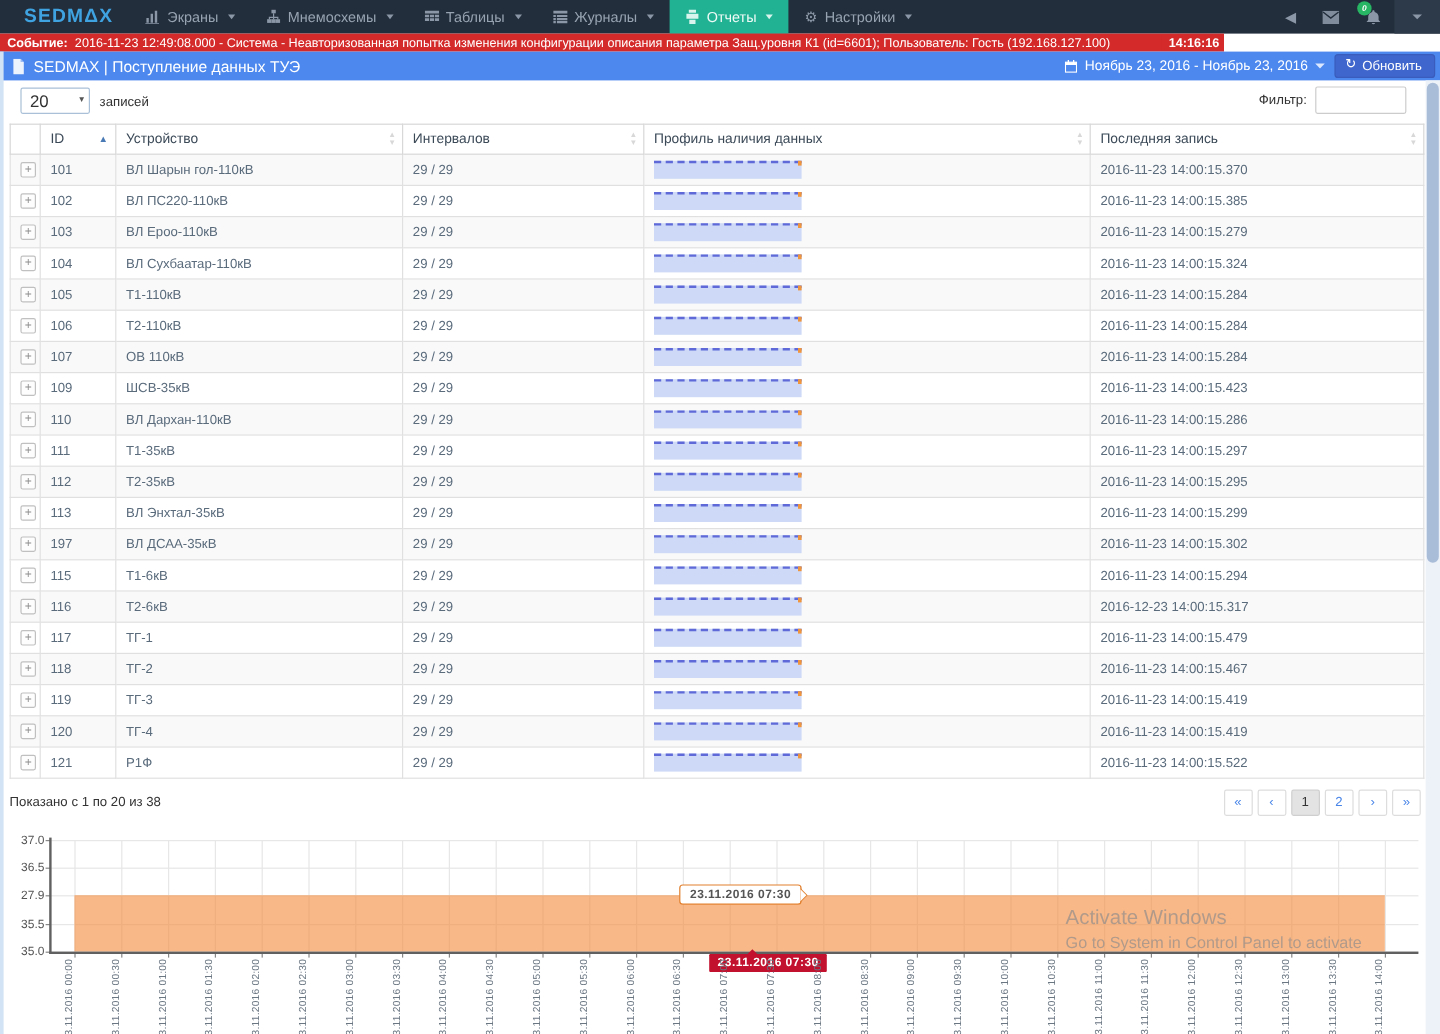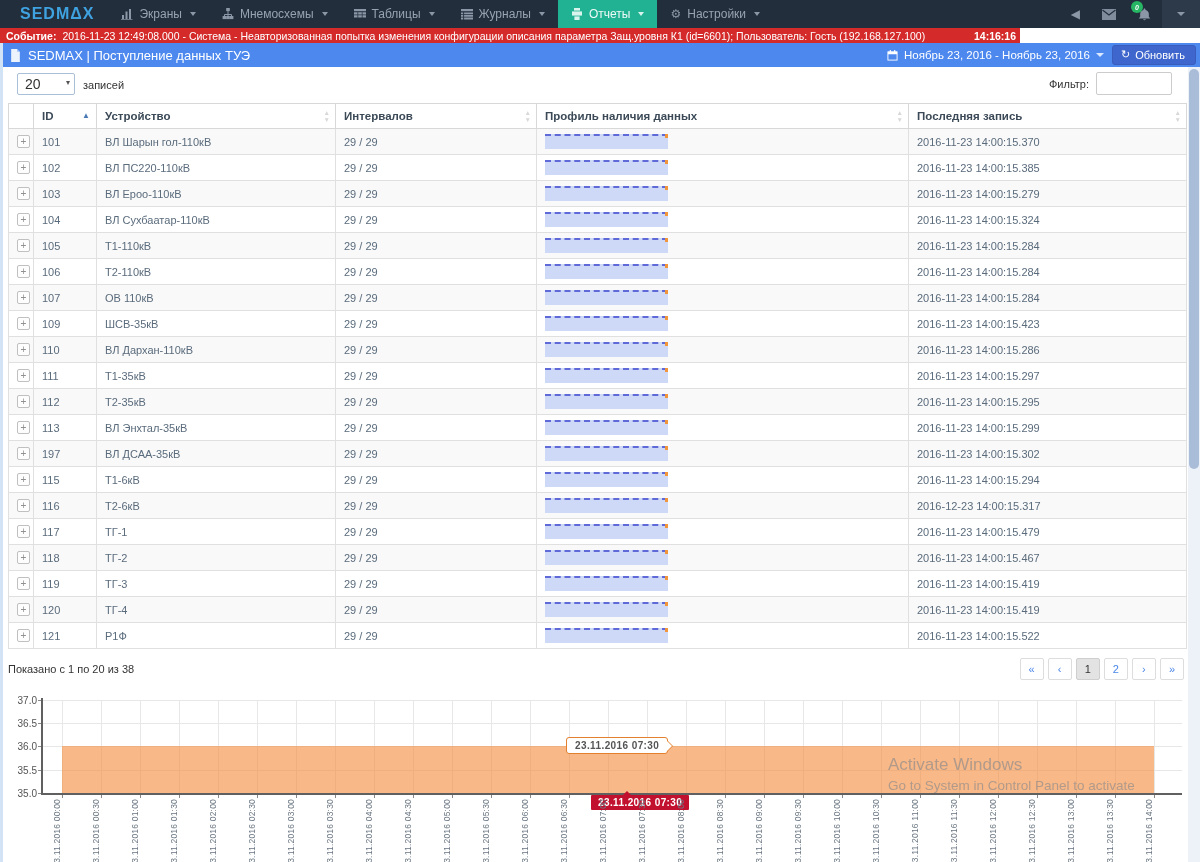--- a/index.html
+++ b/index.html
@@ -59,21 +59,21 @@
     font-size:14px; color:#333; padding:0 16px 0 7px; appearance:none; -webkit-appearance:none; font-family:inherit; }
   .sel-wrap::after { content:"▾"; position:absolute; right:5px; top:5px; font-size:8px; color:#555; pointer-events:none; }
   .records-label { position:absolute; left:83px; top:12px; font-size:11px; color:#333; }
   .filter { position:absolute; right:16px; top:5px; display:flex; align-items:center; gap:7px; }
   .filter-label { font-size:11px; color:#333; }
   .filter input { width:76px; height:23px; border:1px solid #ccc; border-radius:2px; font-size:11px; padding:0 5px; font-family:inherit; }
 
   
   .data-table { position:absolute; left:8px; top:103px; width:1178px; border-collapse:collapse; table-layout:fixed; }
   .data-table th, .data-table td { border:1px solid #e0e0e0; font-size:11px; padding:0 8px; overflow:hidden; white-space:nowrap; }
-  .data-table th { height:25px; text-align:left; font-size:11.5px; color:#3c4a58; font-weight:bold; position:relative; border-color:#d8d8d8; }
+  .data-table th { height:25px; text-align:left; font-size:11.5px; color:#3c4a58; font-weight:normal; position:relative; border-color:#d8d8d8; }
   .data-table td { height:26px; color:#5a6b7c; }
   .data-table tbody tr:nth-child(odd) { background:#f9f9f9; }
   .col-exp { width:25px; } .col-id { width:63px; } .col-dev { width:239px; }
   .col-int { width:201px; } .col-prof { width:372px; } .col-last { width:278px; }
   .sort-asc { position:absolute; right:6px; top:8px; font-size:8px; color:#4a7ab5; line-height:8px; }
   .sort-idle { position:absolute; right:5px; top:5px; color:#d8d8d8; font-size:6.5px; line-height:7px; text-align:center; }
   .sort-idle i { display:block; font-style:normal; }
   .expander { display:inline-block; width:13px; height:13px; border:1px solid #c0c0c0; border-radius:2px;
     background:#fdfdfd; color:#8f8f8f; font-size:10px; line-height:11px; text-align:center; cursor:pointer; vertical-align:middle; }
   .spark { display:block; width:123px; height:15px; background:#cdd9f6; border-top:2px dashed #5f6ad8; position:relative; }
@@ -571,21 +571,21 @@
       <div class="xtickm" style="left: 101px;"></div>
       <div class="vgrid" style="left: 101px;"></div>
       <div class="xtickm" style="left: 62px;"></div>
       <div class="vgrid" style="left: 62px;"></div>
       <div class="ylab" style="top: 98px;">35.0</div>
       <div class="ytick" style="top: 103px;"></div>
       <div class="hgrid" style="top: 103px;"></div>
       <div class="ylab" style="top: 75px;">35.5</div>
       <div class="ytick" style="top: 80px;"></div>
       <div class="hgrid" style="top: 80px;"></div>
-      <div class="ylab" style="top: 51px;">36.0</div>
+      <div class="ylab" style="top: 51px;">27.9</div>
       <div class="ytick" style="top: 56px;"></div>
       <div class="hgrid" style="top: 56px;"></div>
       <div class="ylab" style="top: 28px;">36.5</div>
       <div class="ytick" style="top: 33px;"></div>
       <div class="hgrid" style="top: 33px;"></div>
       <div class="ylab" style="top: 5px;">37.0</div>
       <div class="ytick" style="top: 10px;"></div>
       <div class="hgrid" style="top: 10px;"></div>
     <div class="area"></div>
     <div class="axis-y"></div>

